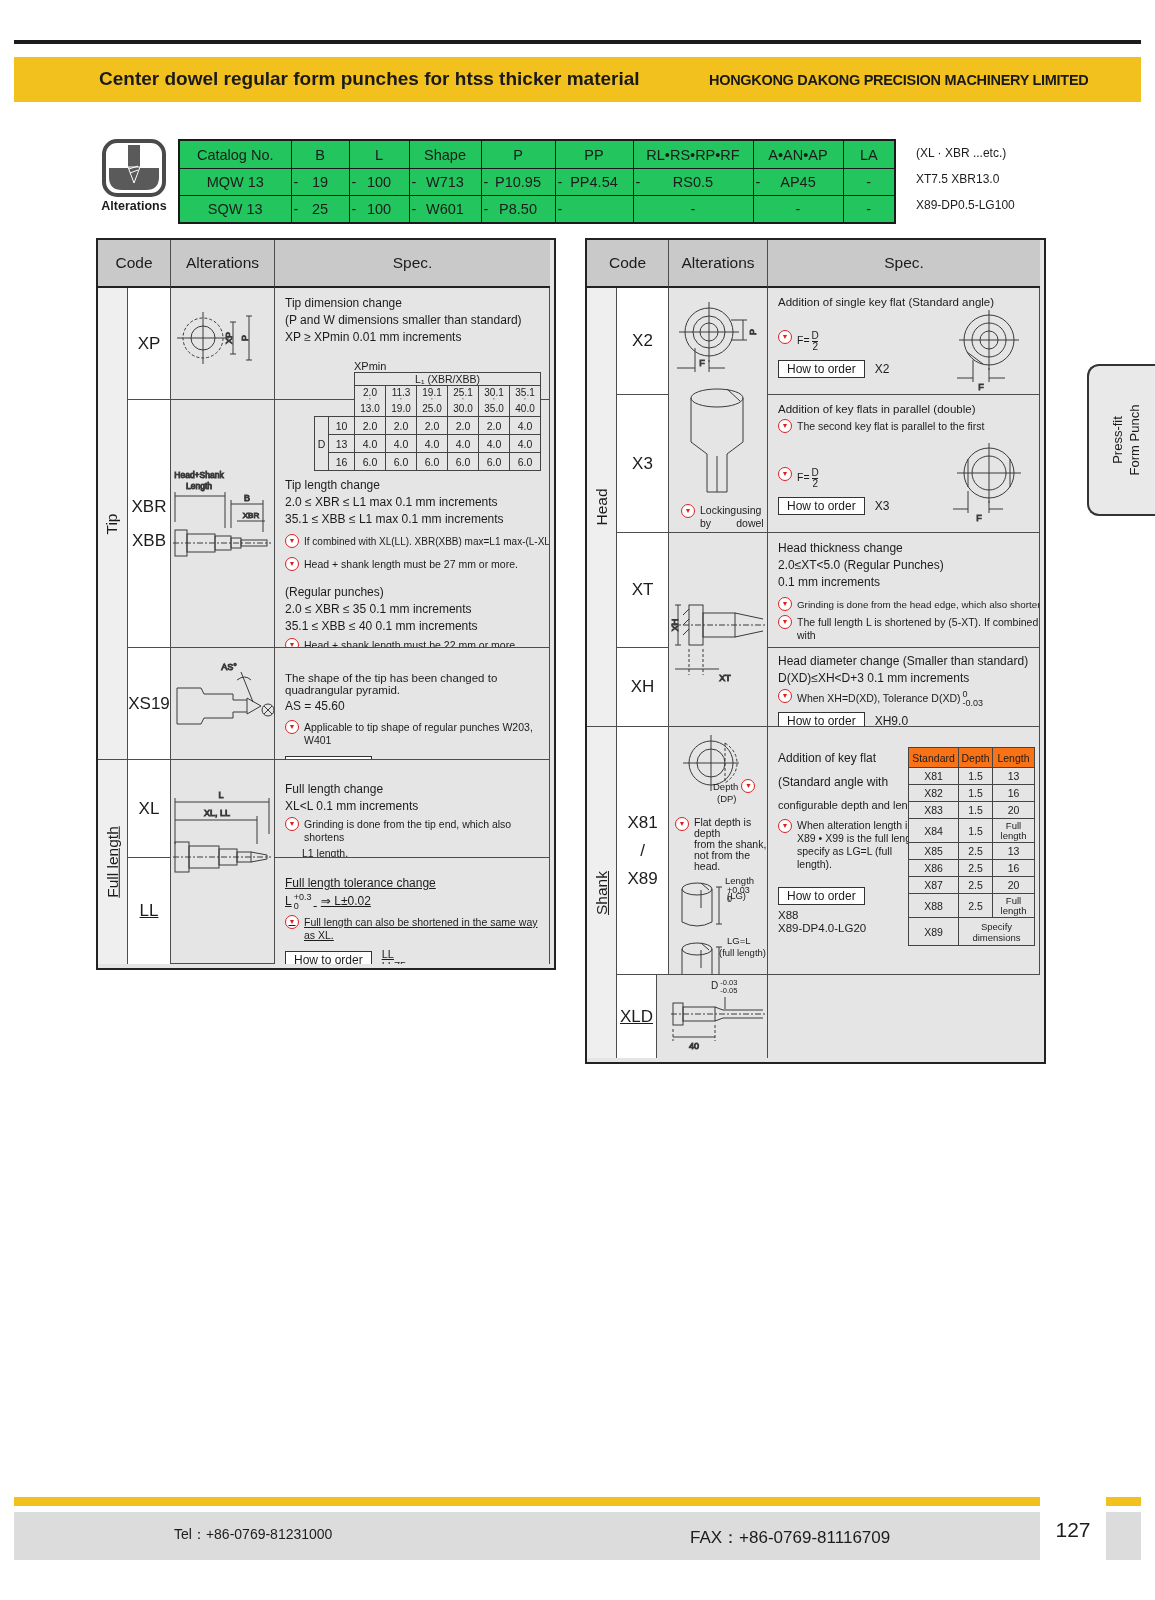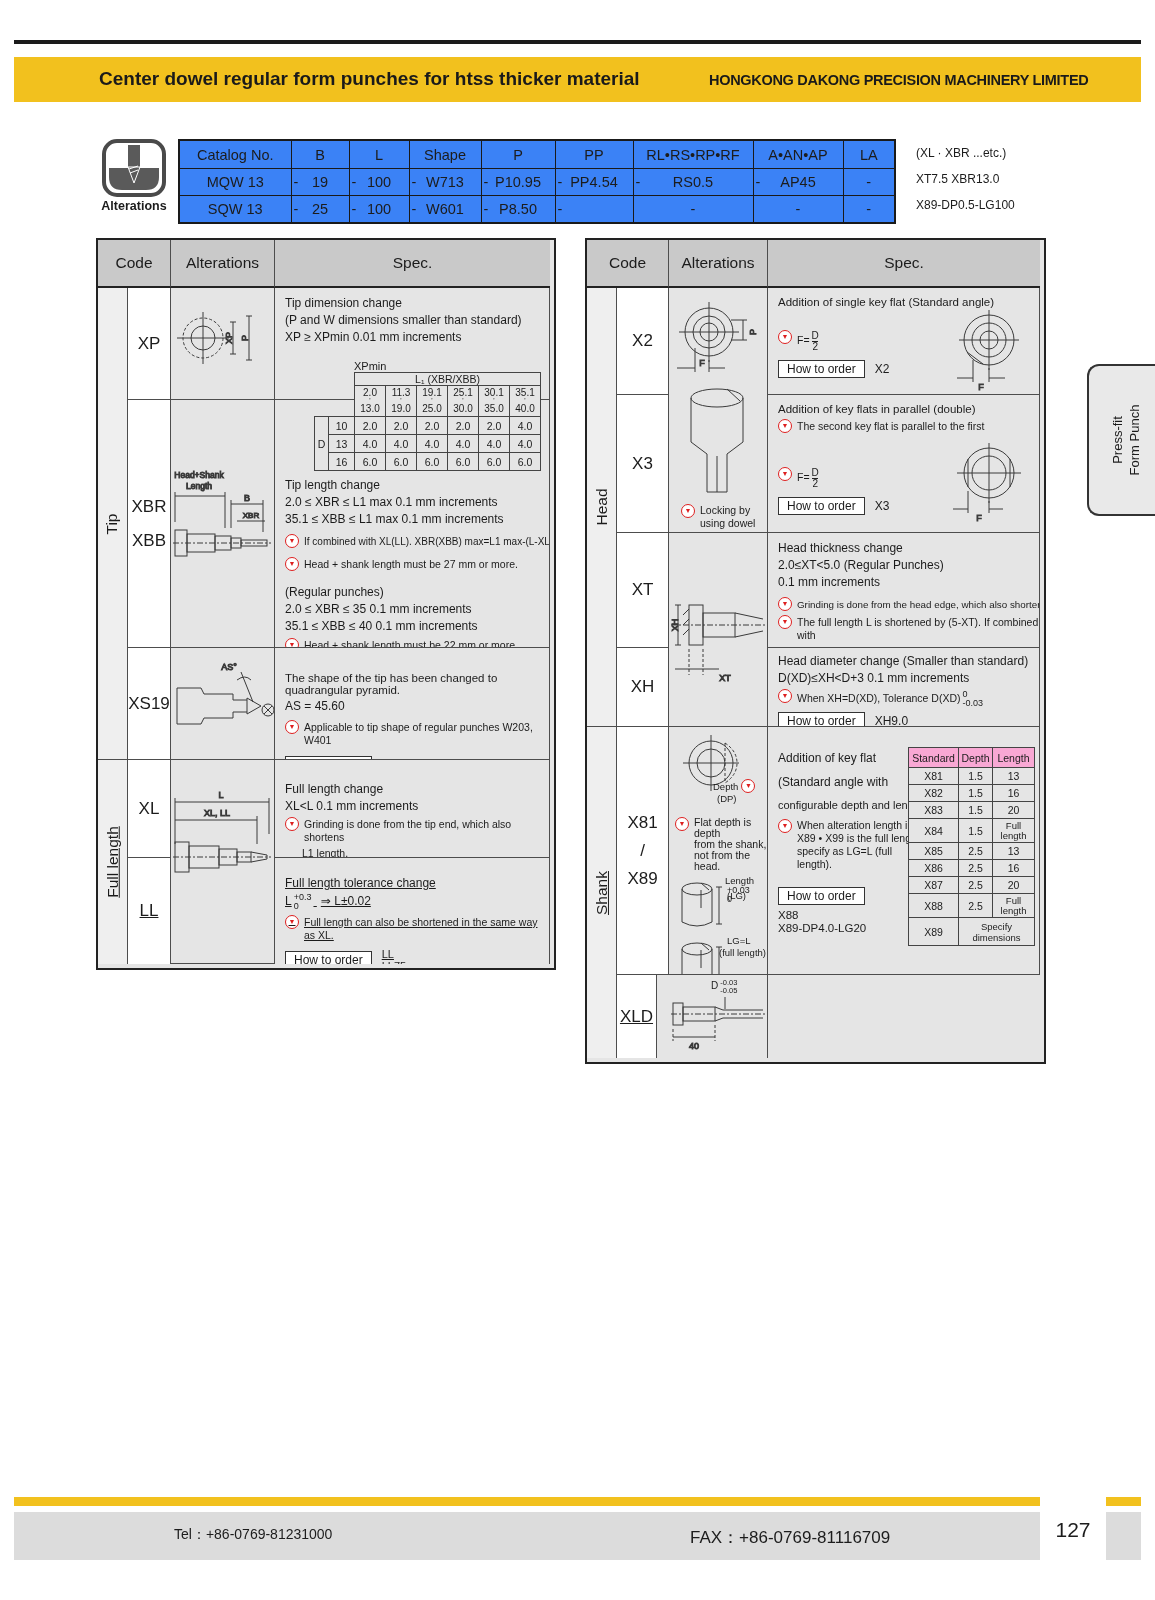--- a/index.html
+++ b/index.html
@@ -5,21 +5,21 @@
   html,body{margin:0;padding:0;background:#fff;}
   body{width:1155px;height:1600px;position:relative;font-family:"Liberation Sans",sans-serif;color:#1c1c1c;}
   
   .toprule{position:absolute;left:14px;top:40px;width:1127px;height:4px;background:#1b1b1b;}
   .hbar{position:absolute;left:14px;top:57px;width:1127px;height:45px;background:#F2C11E;}
   .htitle{position:absolute;left:85px;top:11px;font-size:19px;font-weight:bold;color:#1a1a1a;}
   .hcompany{position:absolute;left:695px;top:15px;font-size:14.5px;font-weight:bold;color:#1a1a1a;letter-spacing:-0.3px;}
   
   .cat-icon{position:absolute;left:102px;top:139px;}
   .cat-label{position:absolute;left:92px;top:199px;width:84px;text-align:center;font-size:12.5px;font-weight:bold;}
-  table.cat{position:absolute;left:178px;top:139px;border-collapse:collapse;table-layout:fixed;background:#3b82f6;border:2px solid #1a1a1a;}
+  table.cat{position:absolute;left:178px;top:139px;border-collapse:collapse;table-layout:fixed;background:#22c55e;border:2px solid #1a1a1a;}
   table.cat th,table.cat td{border:1px solid #1a1a1a;font-weight:normal;font-size:14.5px;text-align:center;padding:0;overflow:hidden;}
   table.cat th{height:27px;}
   table.cat td{height:26px;}
   .cellflex{display:flex;align-items:center;justify-content:space-between;padding:0 2px;}
   .sep{width:9px;text-align:left;}
   .spacer{width:9px;}
   .cval{flex:1;text-align:center;}
   .catnote{position:absolute;left:916px;font-size:12px;}
   
   .mt{position:absolute;border:2px solid #222;background:#E5E5E5;}
@@ -40,21 +40,21 @@
   .orow{display:flex;gap:10px;align-items:center;margin:9px 0 0 10px;}
   .fr{display:inline-flex;flex-direction:column;align-items:center;vertical-align:middle;font-size:10px;line-height:10px;margin:0 2px;}
   .fr .den{border-top:1px solid #222;}
   .st{display:inline-flex;flex-direction:column;font-size:9px;line-height:9px;vertical-align:middle;text-align:left;margin:0 2px;}
   .dg text{font-size:9px;fill:#222;}
   .dg{stroke:#3a3a3a;}
   
   table.mini{border-collapse:collapse;table-layout:fixed;}
   table.mini td,table.mini th{border:1px solid #444;background:#E5E5E5;font-weight:normal;font-size:10.5px;text-align:center;padding:0;line-height:12px;}
   table.mini .gh{border:none;background:transparent;}
-  table.mini th.g{background:#f9a8d4;}
+  table.mini th.g{background:#f97316;}
   .rng{display:flex;flex-direction:column;line-height:10px;font-size:10px;padding:2px 0;}
   .rng .tl{font-size:7px;line-height:6px;}
   
   .tab{position:absolute;left:1087px;top:364px;width:75px;height:148px;background:#E9E9E9;border:2px solid #333;border-right:none;border-radius:12px 0 0 12px;display:flex;align-items:center;justify-content:center;}
   .tab .in{transform:rotate(-90deg);white-space:nowrap;font-size:13px;line-height:17px;text-align:center;}
   
   .fyellow{position:absolute;left:14px;top:1497px;width:1127px;height:9px;background:#F2C11E;}
   .fgray{position:absolute;left:14px;top:1512px;width:1127px;height:48px;background:#DCDCDC;}
   .ftel{position:absolute;left:174px;top:1526px;font-size:14px;}
   .ffax{position:absolute;left:690px;top:1526px;font-size:17px;}
@@ -530,21 +530,21 @@
       <line x1="22" y1="14" x2="22" y2="58"></line>
         <line x1="74" y1="14" x2="74" y2="58"></line>
       <path d="M22,58 L38,70 M74,58 L58,70"></path>
       <line x1="38" y1="70" x2="38" y2="108"></line>
         <line x1="58" y1="70" x2="58" y2="108"></line>
         <line x1="48" y1="72" x2="48" y2="108"></line>
       <line x1="38" y1="108" x2="58" y2="108"></line>
     </svg>
     <div class="wl" style="margin:4px 0 0 12px">
         <span class="wi">▼</span>
-        <span style="display:inline-flex;flex-direction:column">
+        <span style="display:inline-flex;flex-direction:row">
           <span>Locking by</span>
           <span>using dowel pin</span>
         </span>
       </div>
   </div>
   <div class="c alt" style="left:82px;top:293px;width:99px;height:194px">
     <svg class="dg" width="99" height="150" viewBox="0 0 99 150" fill="none" stroke-width="1" style="margin-top:50px">
       <rect x="20" y="22" width="14" height="40"></rect>
       <line x1="20" y1="26" x2="14" y2="32"></line>
         <line x1="20" y1="36" x2="14" y2="42"></line>

